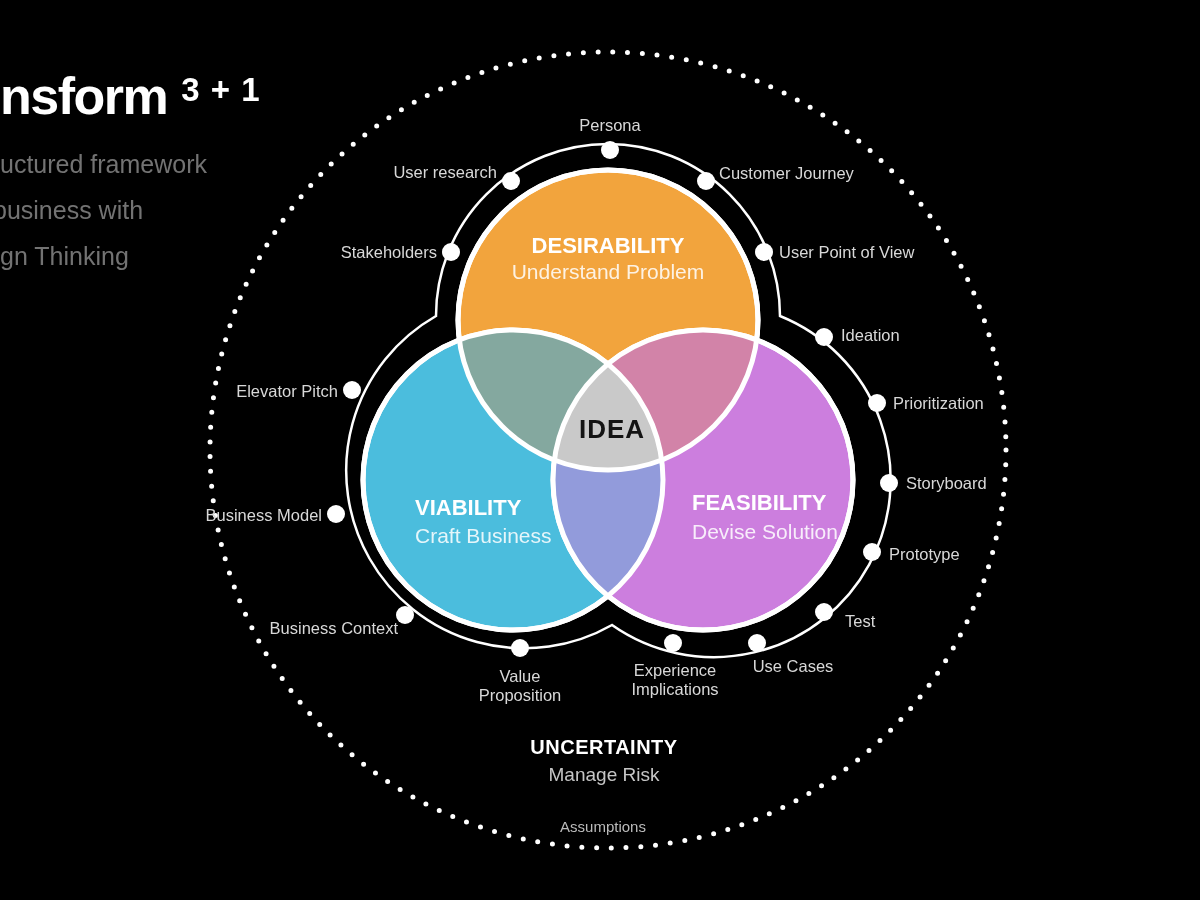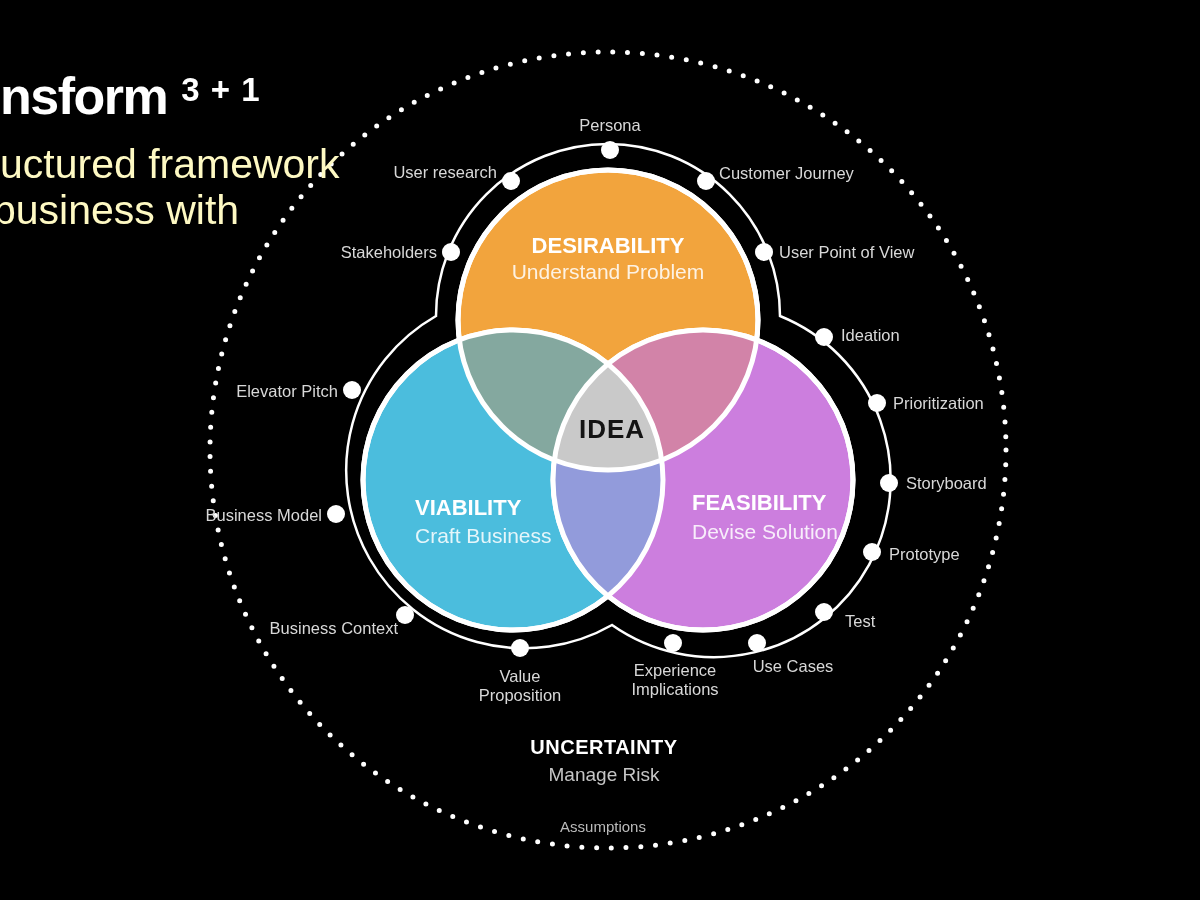--- a/index.html
+++ b/index.html
@@ -13,21 +13,21 @@
   .titleblock .h1{
     font-size:52px;font-weight:bold;letter-spacing:-1.5px;line-height:52px;color:#fff;
     white-space:nowrap;
   }
   .titleblock .sup{
     display:inline-block;font-size:33px;font-weight:bold;letter-spacing:1px;
     position:relative;top:-13px;margin-left:14px;
   }
   .titleblock .sub{margin-top:12px;}
   .titleblock .sub .line{
-    font-size:41px;font-weight:400;color:#fef9c3;line-height:46px;white-space:nowrap;
+    font-size:25px;font-weight:400;color:#737373;line-height:46px;white-space:nowrap;
   }
   .titleblock .sub .line.clip-b{margin-left:-7px;}
   
   text{font-family:"Liberation Sans","DejaVu Sans",sans-serif;}
   .ring-label{font-size:16.5px;fill:#D8D8D8;}
   .circle-title{font-size:22px;font-weight:bold;fill:#FFFFFF;}
   .circle-sub{font-size:21px;fill:rgba(255,255,255,0.86);}
   .idea-label{font-size:26px;font-weight:bold;fill:#141414;letter-spacing:1px;}
   .uncertainty-title{font-size:20px;font-weight:bold;fill:#FFFFFF;letter-spacing:0.5px;}
   .uncertainty-sub{font-size:19px;fill:#C6C6C6;}
@@ -36,20 +36,21 @@
 </head>
 <body>
 
 <div class="stage">
 
   <div class="titleblock">
     <div class="h1"><span>nsform</span><span class="sup">3 + 1</span></div>
     <div class="sub">
       <div class="line">uctured framework</div>
       <div class="line clip-b">business with</div>
+      <div class="line">gn Thinking</div>
     </div>
   </div>
 
   <svg class="diagram-svg" viewBox="0 0 1200 900">
     <defs>
       <clipPath id="clipA">
           <circle cx="608" cy="320" r="150"></circle>
         </clipPath>
       <clipPath id="clipB">
           <circle cx="513" cy="480" r="150"></circle>

